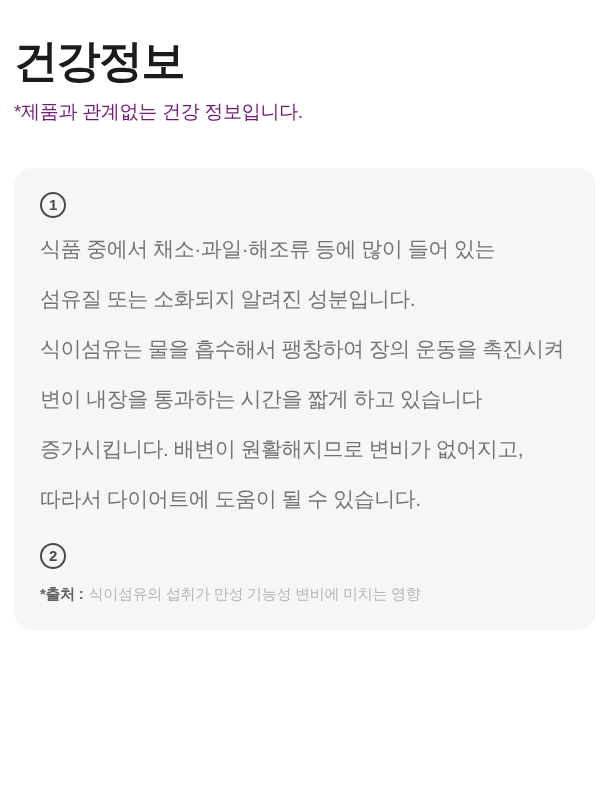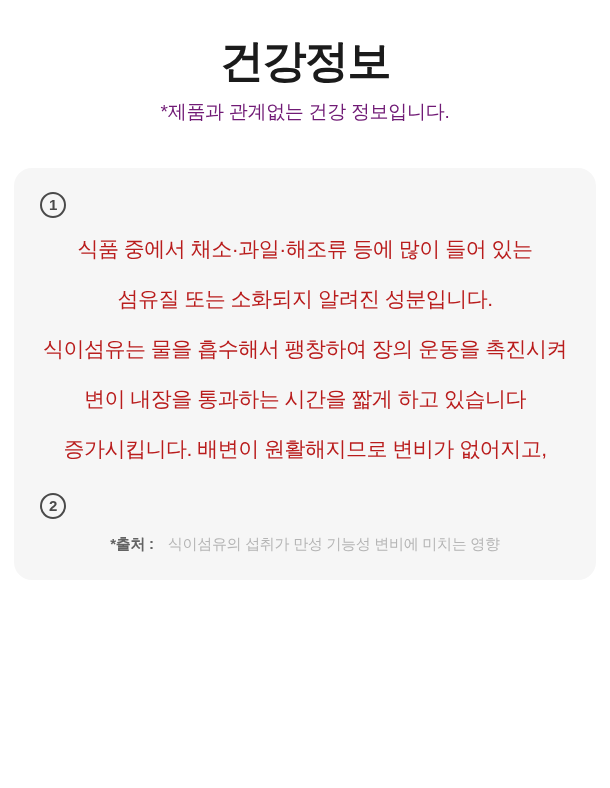--- a/index.html
+++ b/index.html
@@ -1,15 +1,15 @@
 <!DOCTYPE html>
 <html><head>
 <meta charset="utf-8">
 <style>
-  * { margin: 0; padding: 0; box-sizing: border-box; text-align: center; }
+  * { margin: 0; padding: 0; box-sizing: border-box; }
   html, body { background: #ffffff; }
   body {
     width: 610px; height: 788px;
     font-family: "Liberation Sans", "DejaVu Sans", sans-serif;
     position: relative;
     overflow: hidden;
   }
   .page {
     position: relative;
     width: 610px; height: 788px;
@@ -59,39 +59,39 @@
     display: inline-flex;
     align-items: center;
     justify-content: center;
     font-size: 15px;
     font-weight: 700;
     color: #4a4a4a;
   }
   .section-body { }
   .body-line {
     font-size: 21px;
-    color: #b91c1c;
+    color: #737373;
     line-height: 38px;
     letter-spacing: -0.5px;
     white-space: nowrap;
     word-break: keep-all;
     margin-top: 12px;
   }
   .section + .section { margin-top: 25px; }
   .source-note {
     margin-top: 16px;
     font-size: 15px;
     color: #b5b5b5;
     letter-spacing: -0.3px;
     white-space: nowrap;
   }
   .source-label {
     color: #636363;
     font-weight: 700;
-    margin-right: 14px;
+    margin-right: 5px;
   }
 </style>
 </head>
 <body>
 
 <div class="page">
 
   <div class="header">
     <div class="page-title">건강정보</div>
     <div class="page-subtitle">*제품과 관계없는 건강 정보입니다.</div>
@@ -102,20 +102,21 @@
     <div class="section">
       <div class="section-heading">
         <span class="num-circle">1</span>
       </div>
       <div class="section-body">
         <div class="body-line">식품 중에서 채소·과일·해조류 등에 많이 들어 있는</div>
         <div class="body-line">섬유질 또는 소화되지 알려진 성분입니다.</div>
         <div class="body-line">식이섬유는 물을 흡수해서 팽창하여 장의 운동을 촉진시켜</div>
         <div class="body-line">변이 내장을 통과하는 시간을 짧게 하고 있습니다</div>
         <div class="body-line">증가시킵니다. 배변이 원활해지므로 변비가 없어지고,</div>
+        <div class="body-line">따라서 다이어트에 도움이 될 수 있습니다.</div>
       </div>
     </div>
 
     <div class="section">
       <div class="section-heading">
         <span class="num-circle">2</span>
       </div>
     </div>
 
     <div class="source-note">

